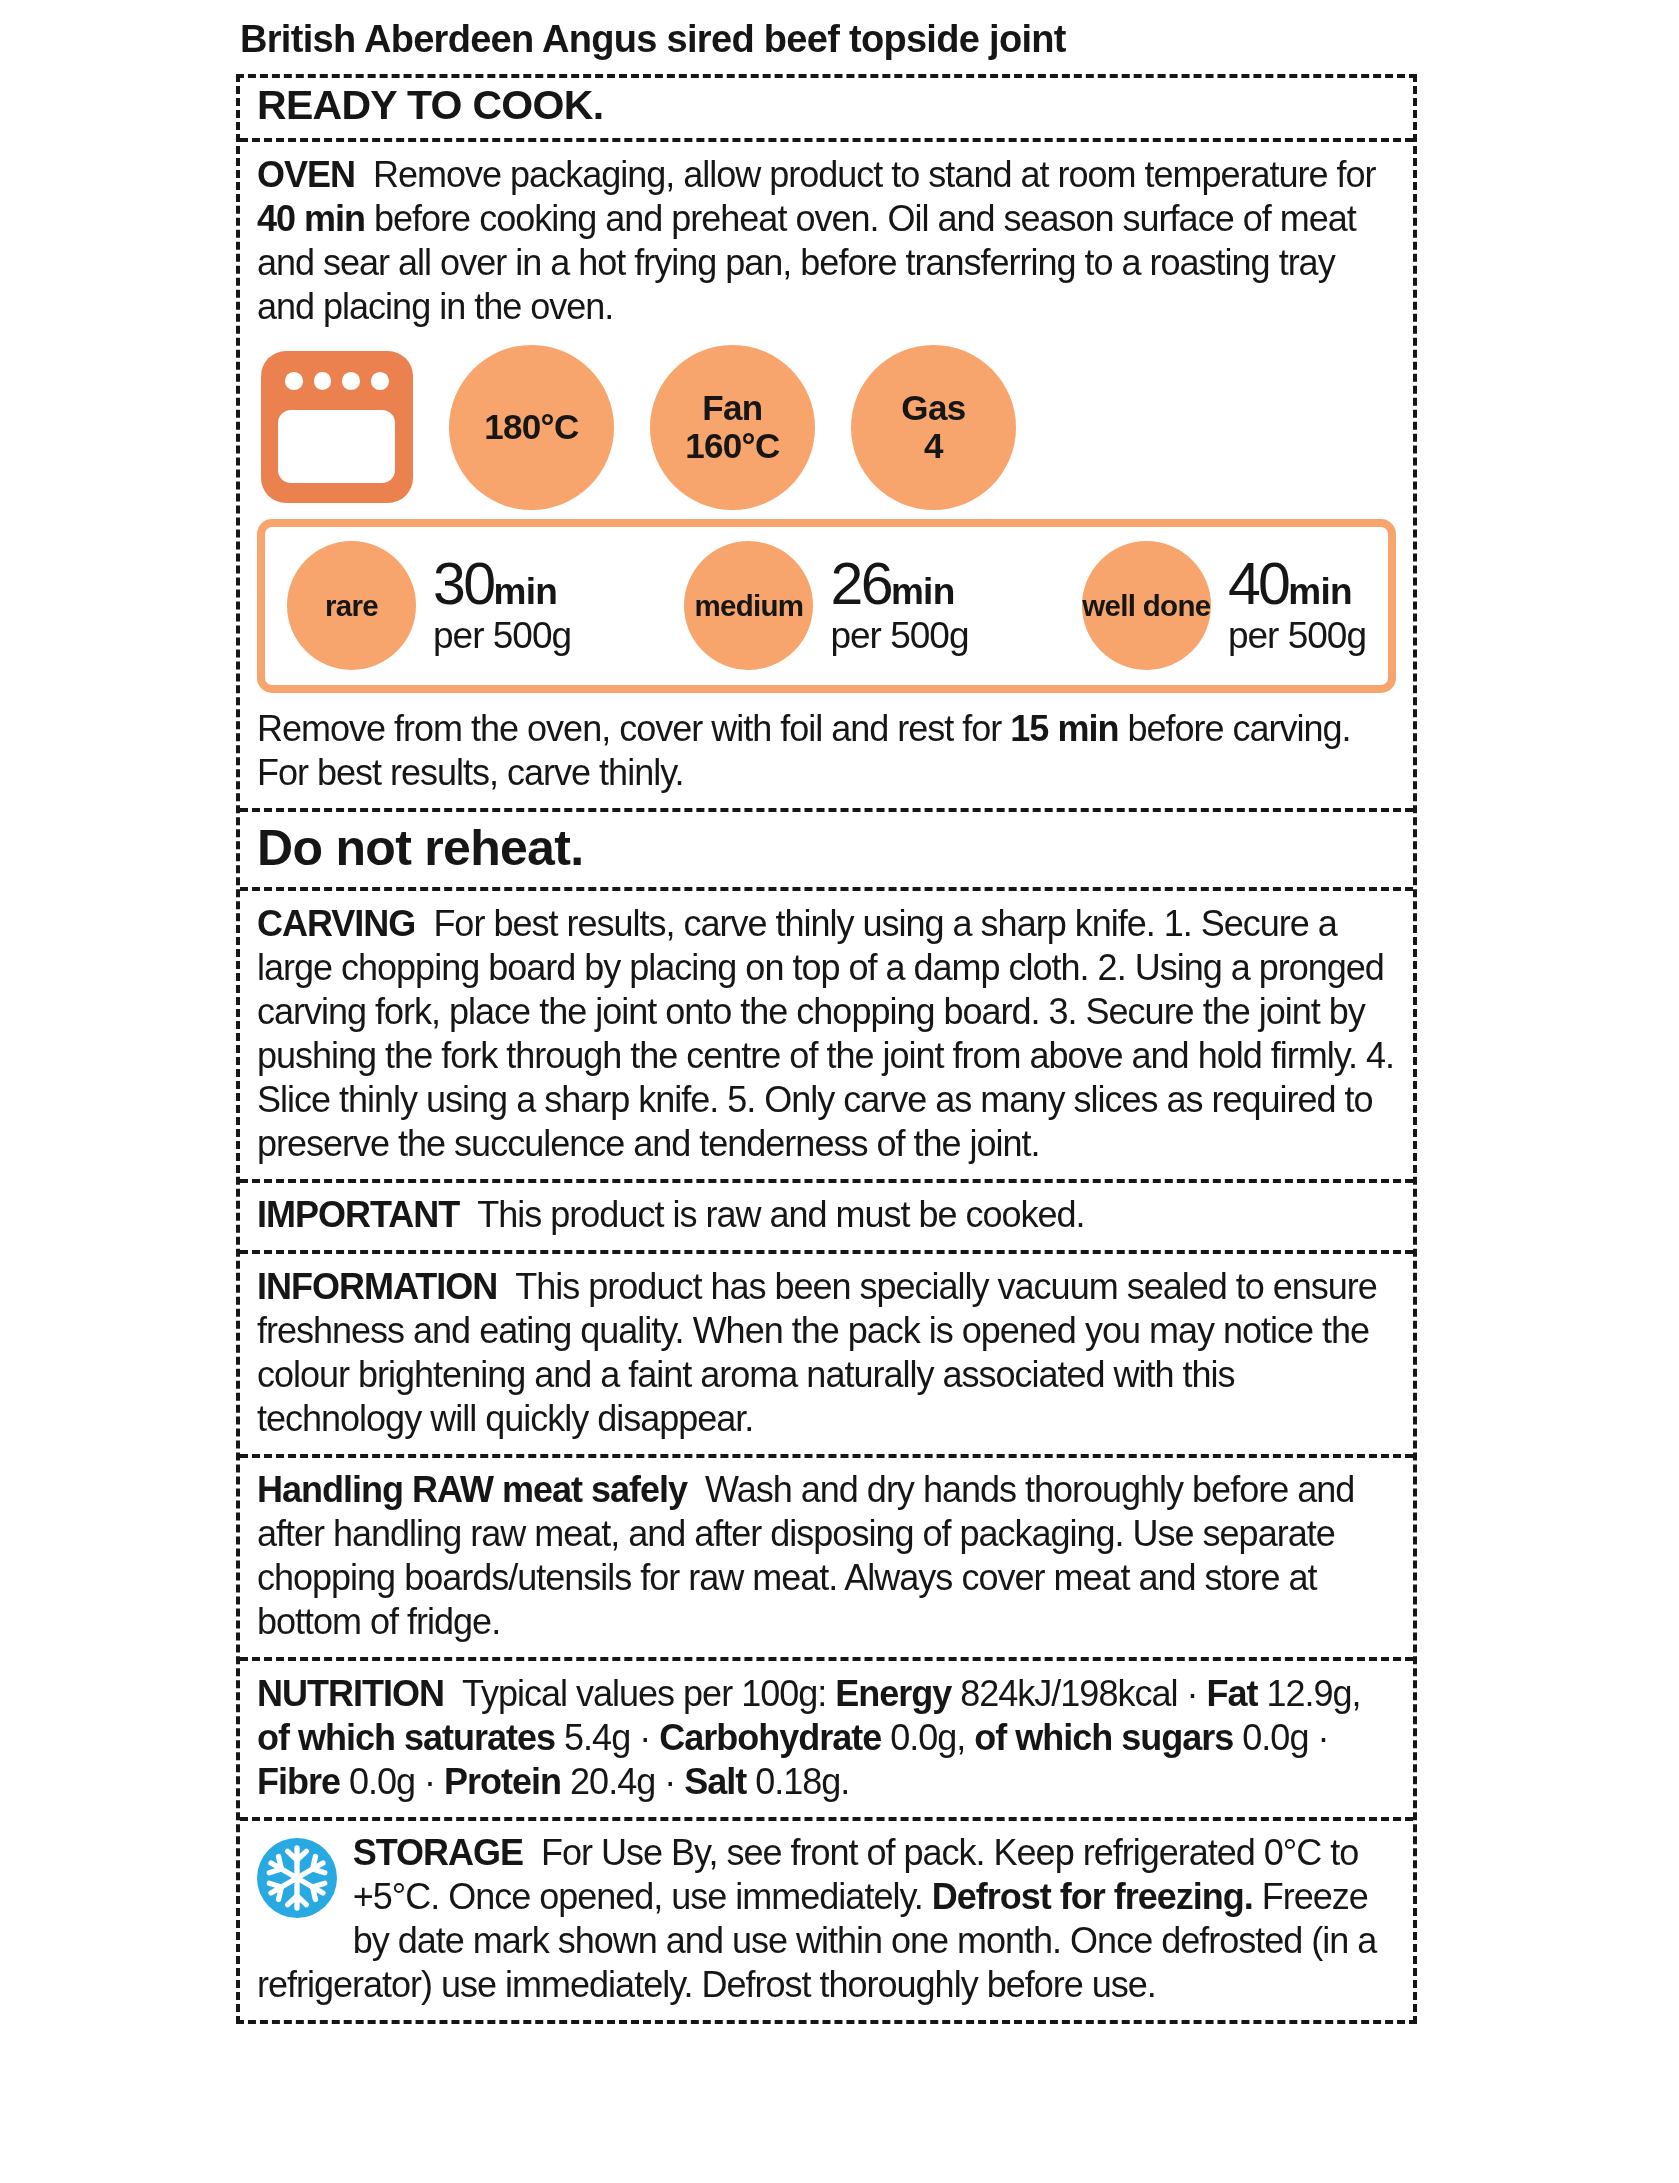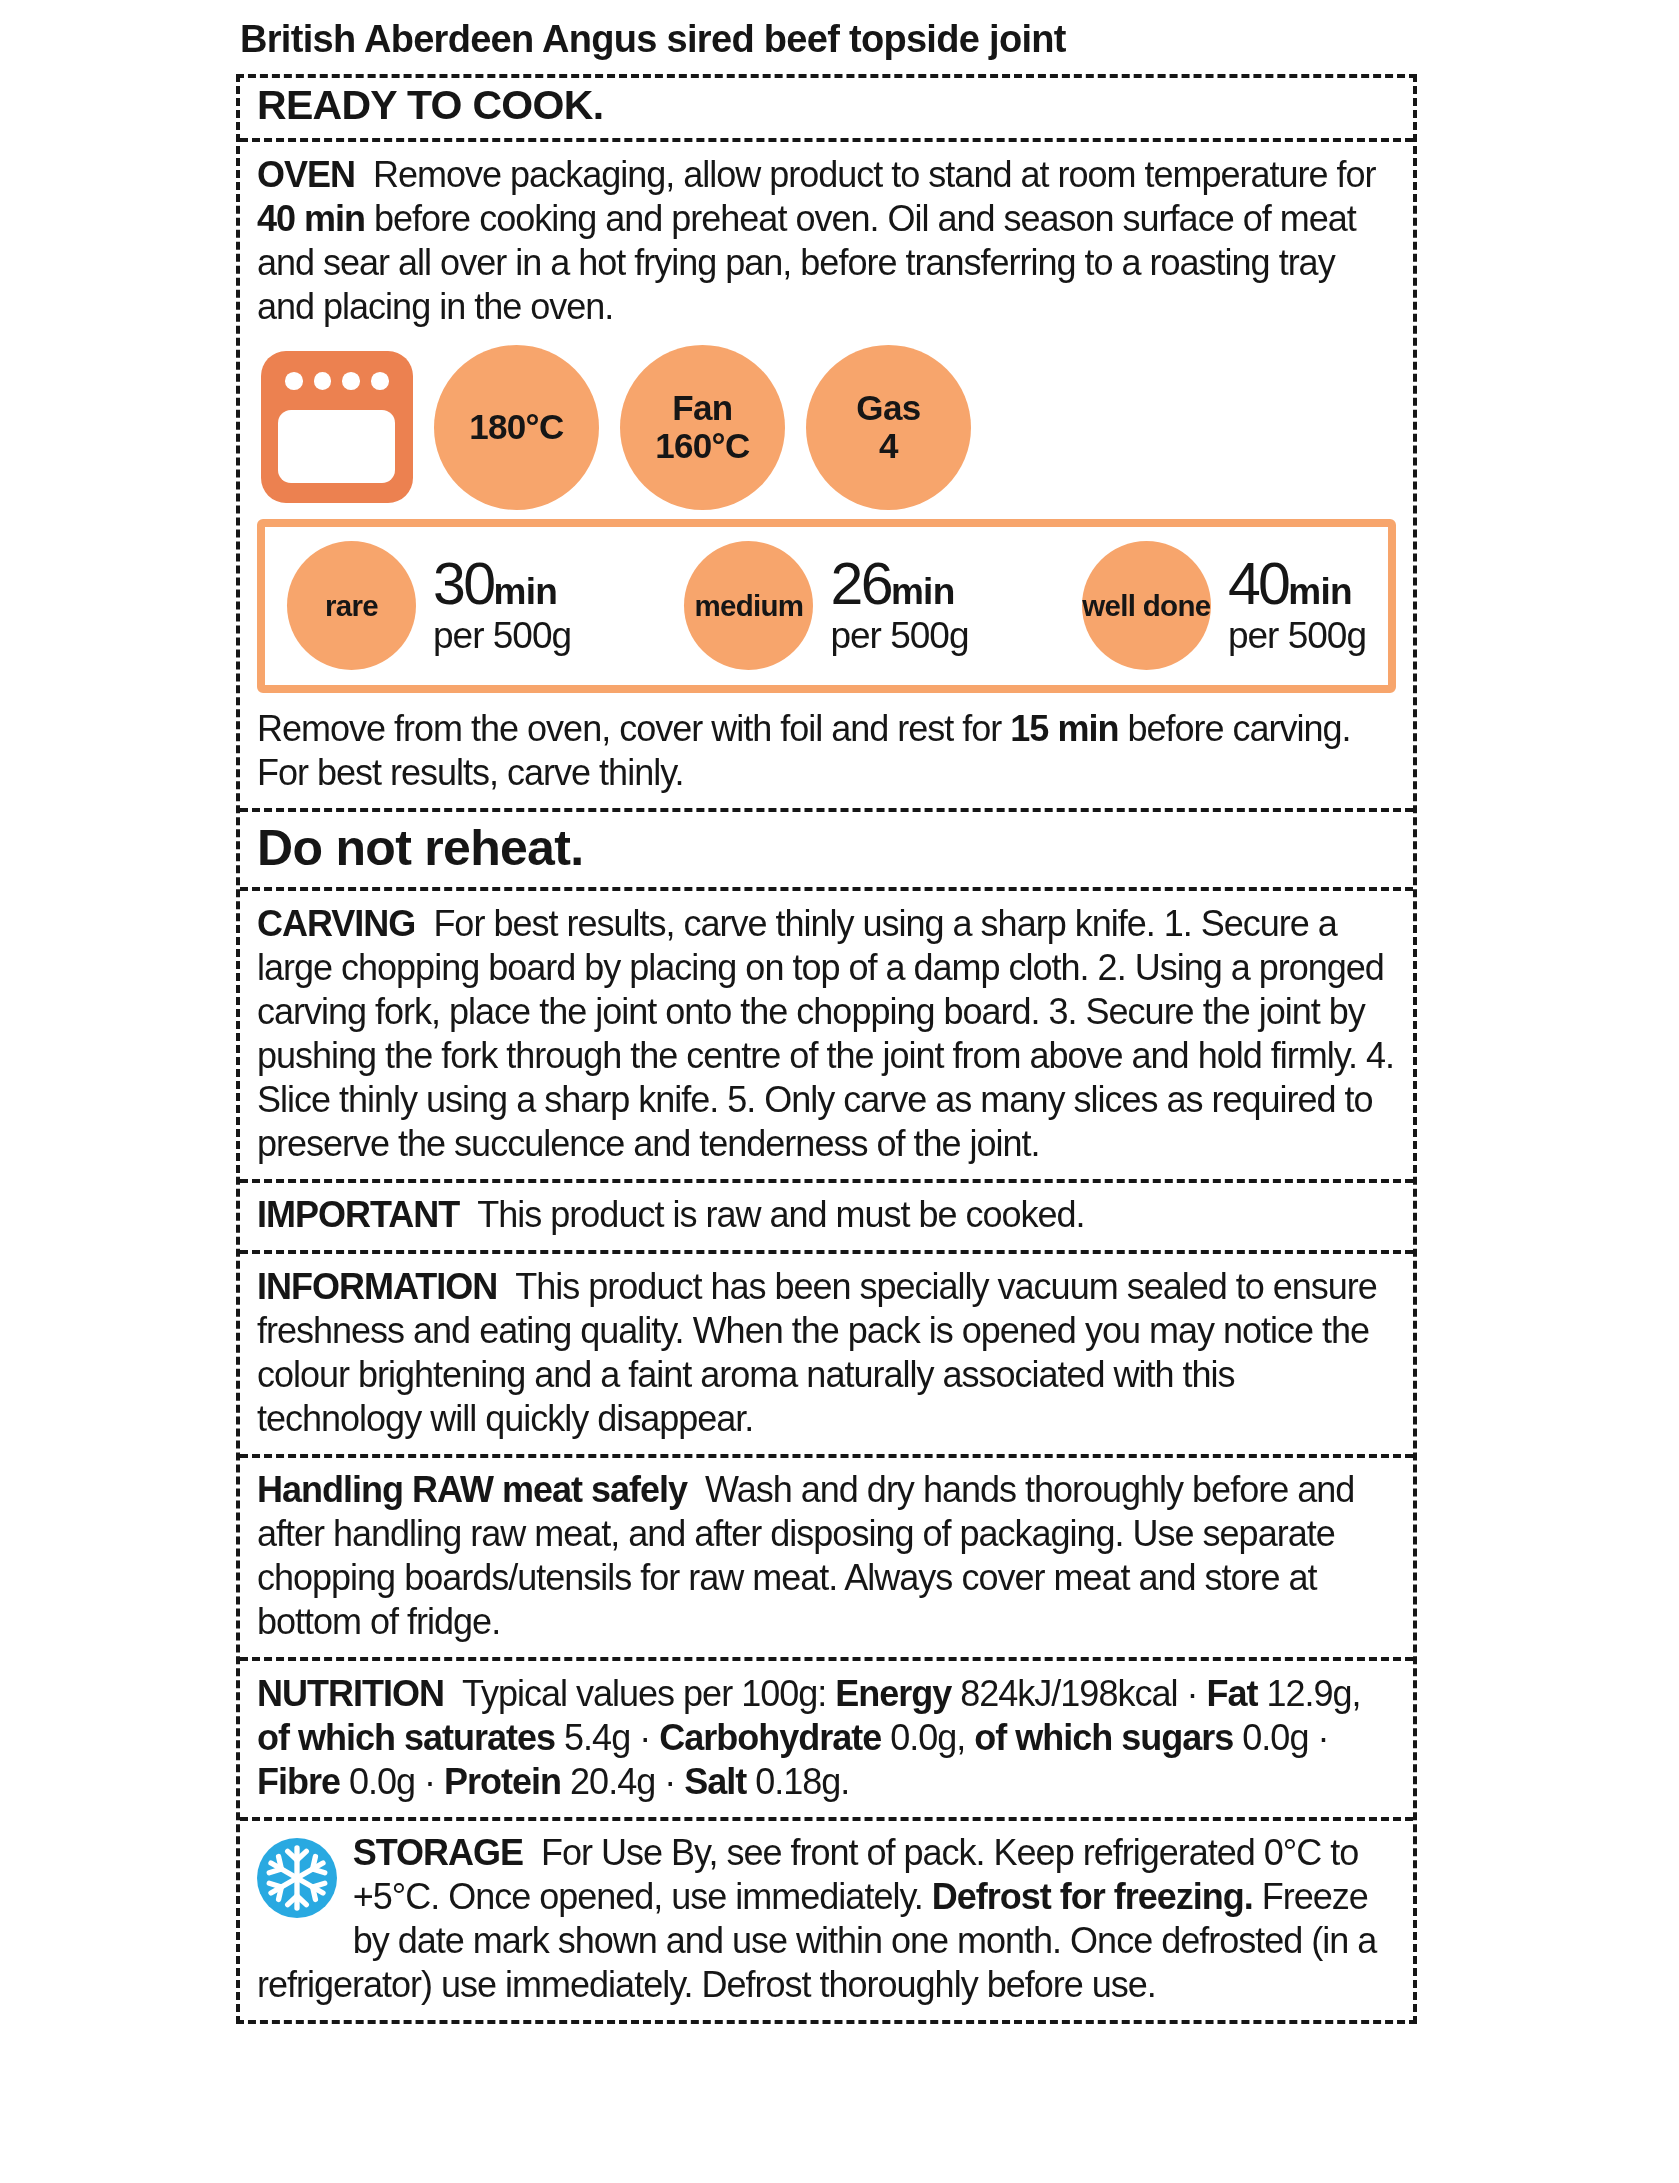--- a/index.html
+++ b/index.html
@@ -10,32 +10,32 @@
   .label-box{margin-left:236px;width:1181px;box-sizing:border-box;
              border:4.6px dashed #161616;background:#fff;margin-top:13px;}
   .sec{padding:10.5px 17px 13px 17px;}
   .sec + .sec{border-top:4.6px dashed #161616;}
   .h-big{font-size:41px;font-weight:700;letter-spacing:-0.7px;padding:3.9px 17px 9.2px;}
   .h-mid{font-size:50px;font-weight:700;letter-spacing:-0.7px;padding:6.6px 17px 10.5px;}
   .body{font-size:36px;line-height:44px;letter-spacing:-1px;margin:0;white-space:pre-wrap;}
   .b{font-weight:700;}
 
   
-  .icons-row{display:flex;align-items:center;gap:21px;margin:15.7px 0 9.2px 3.9px;}
+  .icons-row{display:flex;align-items:center;gap:36px;margin:15.7px 0 9.2px 3.9px;}
   .oven-glyph{width:152px;height:152px;border-radius:25px;background:#ec8150;
               display:flex;flex-direction:column;align-items:center;}
   .oven-dots{display:flex;gap:11px;margin-top:21px;}
   .oven-dots i{width:17.7px;height:17.7px;border-radius:50%;background:#fff;}
   .oven-door{width:117px;height:73px;background:#fff;border-radius:13px;margin-top:19.7px;}
   .temp-circle{width:165px;height:165px;border-radius:50%;background:#f7a56c;
                display:flex;align-items:center;justify-content:center;text-align:center;
                font-size:35px;font-weight:700;line-height:1.08;white-space:pre-line;letter-spacing:-0.7px;}
 
   
-  .times-box{box-sizing:border-box;border:8.5px solid #f7a56c;border-radius:6px;
+  .times-box{box-sizing:border-box;border:8.5px solid #f7a56c;border-radius:15px;
              margin:9.2px 0 14.4px 0;padding:14.4px 22px;display:flex;align-items:center;
              justify-content:space-between;}
   .time-group{display:flex;align-items:center;gap:17px;}
   .done-circle{width:129px;height:129px;border-radius:50%;background:#f7a56c;flex:0 0 auto;
                display:flex;align-items:center;justify-content:center;text-align:center;
                font-size:29.5px;font-weight:700;line-height:1.02;letter-spacing:-0.7px;}
   .time-text{text-align:left;}
   .time-val{font-size:59px;font-weight:400;letter-spacing:-2.6px;line-height:1;}
   .time-unit{font-size:37px;font-weight:700;letter-spacing:-0.7px;}
   .time-per{font-size:37px;letter-spacing:-1px;line-height:1.1;margin-top:2.6px;}

